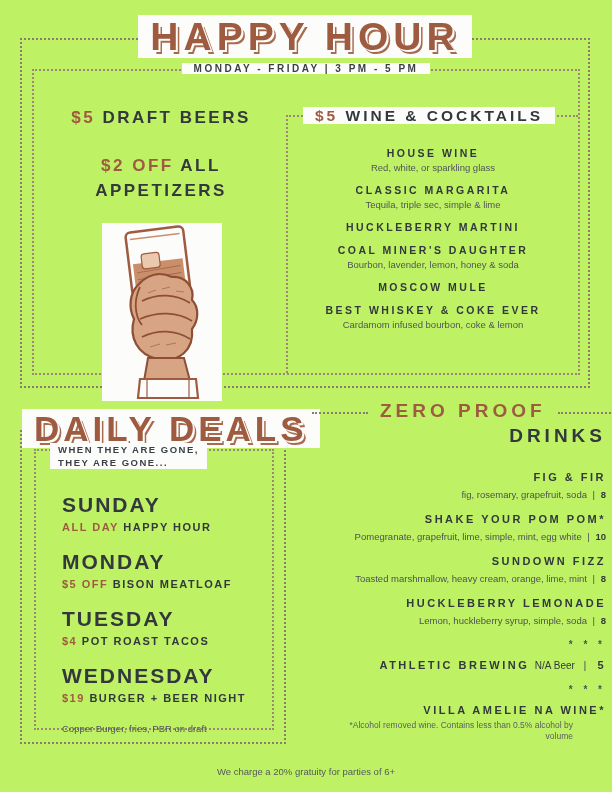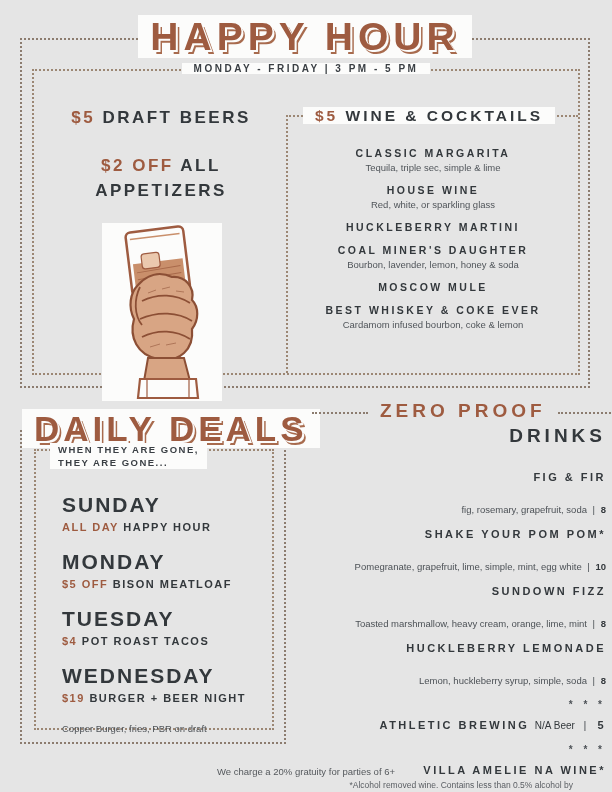--- a/index.html
+++ b/index.html
@@ -1,18 +1,18 @@
 <!DOCTYPE html>
 <html><head>
 <meta charset="utf-8">
 <style>
   * { margin:0; padding:0; box-sizing:border-box; }
   html,body { width:612px; height:792px; background:#fff; overflow:hidden;
     font-family:"Liberation Sans", sans-serif; color:#35393E; }
-  .page { position:relative; width:612px; height:792px; background:#e5e5e5; }
+  .page { position:relative; width:612px; height:792px; background:#bef264; }
 
   
   .accent { color:#9E5B40; }
   .bg { background:#fcfcfb; padding:0 12px; }
   .display-title { position:absolute; left:0; right:0; text-align:center;
     font-weight:700; color:#9E5B40; letter-spacing:5px; white-space:nowrap;
     text-shadow:2px 2px 0 #fcfcfb, 3.5px 3.5px 0 #A86B4E; }
   .seg { display:inline-block; width:56px; border-top:2px dotted #8C7C6F; vertical-align:3px; }
 
   
@@ -57,21 +57,21 @@
   .deal-note { font-size:9.5px; color:#50555A; margin-top:19px; }
 
   
   .zp { position:absolute; left:300px; top:400px; width:306px; text-align:right; }
   .zp-title-row { font-size:19px; font-weight:700; letter-spacing:4px; white-space:nowrap; }
   .zp-title-row .seg { margin:0 12px; }
   .zp-drinks { font-size:19px; font-weight:700; letter-spacing:4px; color:#33383C; margin-top:3px; }
   .zp-items { margin-top:24px; }
   .zp-item { margin-bottom:13px; }
   .zp-name { font-size:11px; font-weight:700; letter-spacing:2.5px; color:#33383C; }
-  .zp-desc { font-size:9.5px; color:#4C5156; margin-top:21px; }
+  .zp-desc { font-size:9.5px; color:#4C5156; margin-top:6px; }
   .sep { color:#4C5156; font-weight:400; margin:0 3px; }
   .zp-price { font-weight:700; color:#33383C; }
   .zp-sepdots { font-size:10px; font-weight:700; letter-spacing:4px; color:#4C5156; margin:6px 0 9px; }
   .zp-inline { font-size:10px; font-weight:400; letter-spacing:0; color:#33383C; }
   .zp-footnote { font-size:8.5px; color:#5A5E63; margin:4px auto 12px; max-width:240px; line-height:1.35; }
 
   
   .footer { position:absolute; left:0; right:0; top:766px; text-align:center;
     font-size:9.5px; color:#55595D; }
 </style>
@@ -118,26 +118,26 @@
             <line x1="87" y1="156" x2="87" y2="175" stroke="#9E5B40" stroke-width="1.2"></line>
           </svg>
         </div>
       </div>
 
       <div class="wine-box">
         <div class="wine-header"><span class="bg"><span class="accent">$5</span> <span>WINE &amp; COCKTAILS</span></span></div>
 
         <div class="wine-items">
           <div class="menu-item">
+            <div class="item-name">HOUSE WINE</div>
+            <div class="item-desc">Red, white, or sparkling glass</div>
+          </div>
+          <div class="menu-item">
             <div class="item-name">CLASSIC MARGARITA</div>
             <div class="item-desc">Tequila, triple sec, simple &amp; lime</div>
-          </div>
-          <div class="menu-item">
-            <div class="item-name">HOUSE WINE</div>
-            <div class="item-desc">Red, white, or sparkling glass</div>
           </div>
           <div class="menu-item">
             <div class="item-name">HUCKLEBERRY MARTINI</div>
           </div>
           <div class="menu-item">
             <div class="item-name">COAL MINER'S DAUGHTER</div>
             <div class="item-desc">Bourbon, lavender, lemon, honey &amp; soda</div>
           </div>
           <div class="menu-item">
             <div class="item-name">MOSCOW MULE</div>

